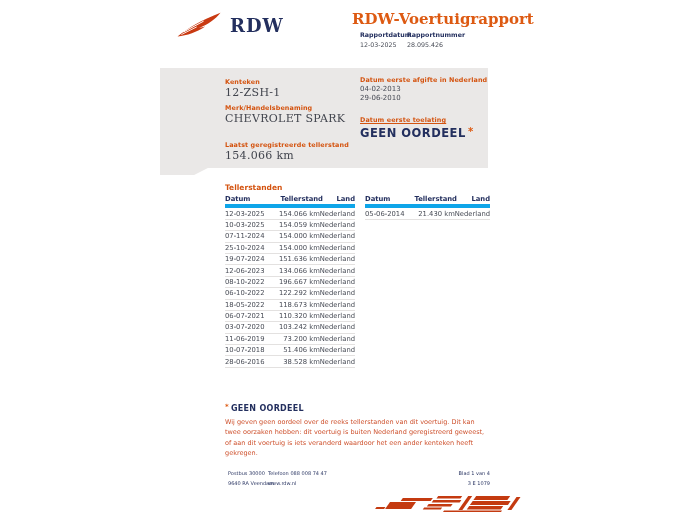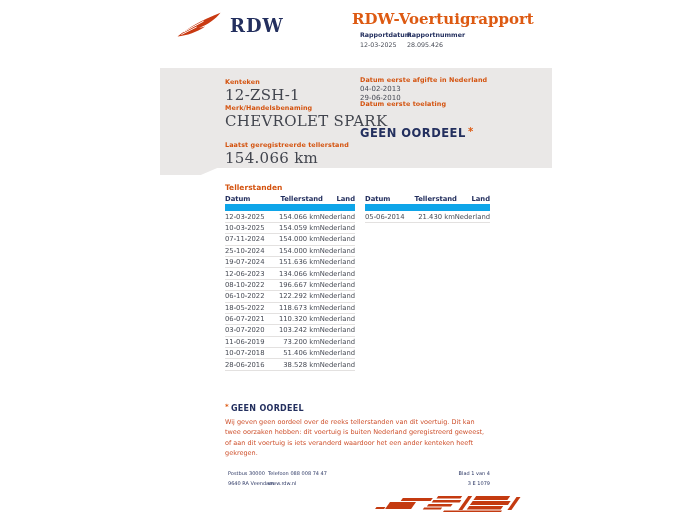--- a/index.html
+++ b/index.html
@@ -15,39 +15,39 @@
   .report-title{position:absolute;left:352px;top:10px;
     font-family:"DejaVu Serif","Liberation Serif",serif;font-weight:bold;
     font-size:15px;color:#DD5A12;}
   .meta{position:absolute;top:31px;font-size:6.3px;}
   .meta-date{left:360px;}
   .meta-num{left:407px;}
   .meta .m-lbl{font-weight:bold;color:#232F5E;}
   .meta .m-val{color:#474b55;margin-top:3px;}
   
   .card{
-    position:absolute;left:160px;top:68px;width:392px;height:107px;background:#EAE8E7;
+    position:absolute;left:160px;top:68px;width:328px;height:107px;background:#EAE8E7;
     clip-path:polygon(0 0,100% 0,100% 93.5%,14.6% 93.5%,10.4% 100%,0 100%);
   }
   .lbl{color:#D4530F;font-weight:bold;font-size:6.4px;letter-spacing:.1px;}
   .val-sm{color:#474b55;font-size:7px;}
   .val-lg{font-family:"DejaVu Serif","Liberation Serif",serif;
-    font-size:15px;color:#42454e;letter-spacing:.3px;}
+    font-size:11px;color:#42454e;letter-spacing:.3px;}
   .card .abs{position:absolute;}
   .verdict{font-weight:bold;font-size:11.5px;color:#232F5E;letter-spacing:.5px;}
   .verdict-star{color:#DD5A12;font-weight:bold;font-size:10px;}
   
   .section-title{position:absolute;left:225px;top:183px;
     color:#D4530F;font-weight:bold;font-size:7.5px;}
   .odo-table{position:absolute;top:194px;}
   .odo-left{left:225px;width:130px;}
   .odo-right{left:365px;width:125px;}
   .odo-row{display:flex;align-items:center;height:10.4px;
     border-bottom:1px solid #e3e1e0;font-size:6.8px;color:#474b55;}
-  .odo-head{font-weight:bold;color:#232F5E;border-bottom:7px solid #0ea5e9;}
+  .odo-head{font-weight:bold;color:#232F5E;border-bottom:4px solid #0ea5e9;}
   .odo-left  .c-datum{width:52px;}
   .odo-left  .c-stand{width:46px;text-align:right;}
   .odo-left  .c-land{flex:1;text-align:right;}
   .odo-right .c-datum{width:48px;}
   .odo-right .c-stand{width:44px;text-align:right;}
   .odo-right .c-land{flex:1;text-align:right;}
   
   .footnote{position:absolute;left:225px;top:403px;width:265px;}
   .fn-head{font-size:8px;font-weight:bold;color:#232F5E;letter-spacing:.3px;}
   .fn-star{color:#DD5A12;margin-right:2px;font-size:7px;vertical-align:2px;}
@@ -88,21 +88,21 @@
   <div class="card">
     <div class="abs lbl" style="left:65px;top:10px;">Kenteken</div>
     <div class="abs val-lg" style="left:65px;top:18px;">12-ZSH-1</div>
     <div class="abs lbl" style="left:65px;top:36px;">Merk/Handelsbenaming</div>
     <div class="abs val-lg" style="left:65px;top:44px;">CHEVROLET SPARK</div>
     <div class="abs lbl" style="left:65px;top:73px;">Laatst geregistreerde tellerstand</div>
     <div class="abs val-lg" style="left:65px;top:81px;">154.066 km</div>
 
     <div class="abs lbl" style="left:200px;top:8px;">Datum eerste afgifte in Nederland</div>
     <div class="abs val-sm" style="left:200px;top:17px;">04-02-2013</div>
-    <div class="abs lbl" style="left:200px;top:32px;">Datum eerste toelating</div>
+    <div class="abs lbl" style="left:200px;top:48px;text-decoration:underline;">Datum eerste toelating</div>
     <div class="abs val-sm" style="left:200px;top:26px;">29-06-2010</div>
     <div class="abs verdict" style="left:200px;top:58px;">GEEN OORDEEL</div>
     <div class="abs verdict-star" style="left:308px;top:58px;">*</div>
   </div>
 
   <div class="section-title">Tellerstanden</div>
 
   <div class="odo-table odo-left">
     <div class="odo-row odo-head">
       <span class="c-datum">Datum</span>

